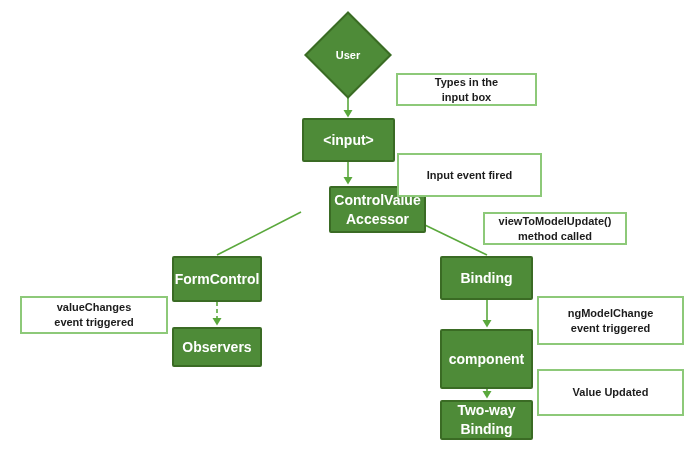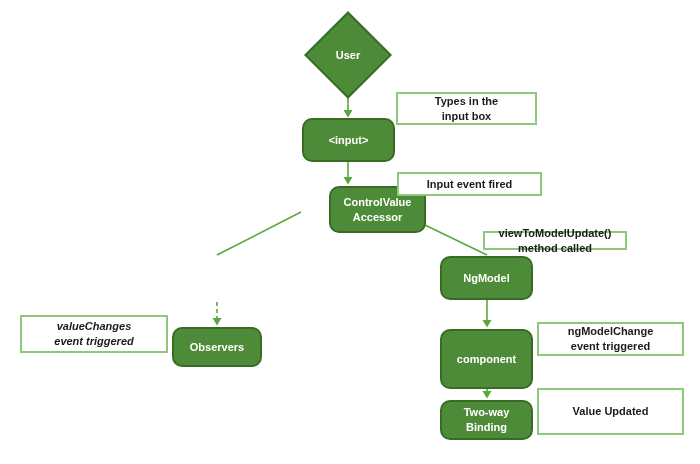--- a/index.html
+++ b/index.html
@@ -34,24 +34,24 @@
     stroke-width: 1.6;
     fill: none;
   }
   .edge-dashed { stroke-dasharray: 4 3; }
   .arrow-head { fill: var(--connector); stroke: none; }
   .node {
     position: absolute;
     box-sizing: border-box;
     background: var(--node-fill);
     border: 2px solid var(--node-border);
-    border-radius: 10px;
+    border-radius: 2px;
     color: var(--node-text);
     font-weight: bold;
-    font-size: 11px;
+    font-size: 14px;
     line-height: 1.35;
     display: flex;
     align-items: center;
     justify-content: center;
     text-align: center;
     padding: 18px 4px;
   }
   .diamond {
     position: absolute;
     box-sizing: border-box;
@@ -79,37 +79,36 @@
     border: 2px solid var(--label-border);
     color: var(--label-text);
     font-weight: bold;
     font-size: 11px;
     line-height: 1.35;
     display: flex;
     align-items: center;
     justify-content: center;
     text-align: center;
     padding: 2px 22px;
-    margin-top: 19px;
   }
   
   .n-input        { left: 302px; top: 118px; width: 93px; height: 44px; }
   .n-cva          { left: 301px; top: 186px; width: 97px; height: 47px; margin-left: 28px; }
   .n-formcontrol  { left: 172px; top: 256px; width: 90px; height: 46px; }
   .n-observers    { left: 172px; top: 327px; width: 90px; height: 35px; }
   .n-ngmodel      { left: 440px; top: 256px; width: 93px; height: 44px; }
   .n-component    { left: 440px; top: 329px; width: 93px; height: 60px; }
   .n-twoway       { left: 440px; top: 400px; width: 93px; height: 36px; }
   
   .a-types        { left: 396px; top: 73px;  width: 141px; height: 33px; }
-  .a-inputevent   { left: 397px; top: 153px; width: 145px; height: 24px; }
+  .a-inputevent   { left: 397px; top: 153px; width: 145px; height: 44px; }
   .a-setvalue     { left: 75px;  top: 212px; width: 143px; height: 33px; }
-  .a-viewtomodel  { left: 483px; top: 212px; width: 144px; height: 19px; }
-  .a-valuechanges { left: 20px;  top: 296px; width: 148px; height: 38px; font-style: italic; }
-  .a-ngmodelchange{ left: 537px; top: 303px; width: 147px; height: 34px; }
+  .a-viewtomodel  { left: 483px; top: 212px; width: 144px; height: 33px; }
+  .a-valuechanges { left: 20px;  top: 296px; width: 148px; height: 38px; }
+  .a-ngmodelchange{ left: 537px; top: 296px; width: 147px; height: 49px; }
   .a-valueupdated { left: 537px; top: 369px; width: 147px; height: 47px; }
 </style>
 </head>
 <body>
 
 <div class="canvas">
 
   <svg class="edges-layer" viewBox="0 0 700 464" xmlns="http://www.w3.org/2000/svg">
     <g>
       <line class="edge-line" x1="348" y1="94" x2="348" y2="111"></line>
@@ -144,27 +143,30 @@
   </div>
 
   <div class="node n-input">
     <span>&lt;input&gt;</span>
   </div>
 
   <div class="node n-cva">
     <span>ControlValue Accessor</span>
   </div>
 
+  <div class="node n-formcontrol">
+    <span>FormControl</span>
+  </div>
 
   <div class="node n-observers">
     <span>Observers</span>
   </div>
 
   <div class="node n-ngmodel">
-    <span>NgModel</span>
+    <span>Binding</span>
   </div>
 
   <div class="node n-component">
     <span>component</span>
   </div>
 
   <div class="node n-twoway">
     <span>Two-way Binding</span>
   </div>
 

